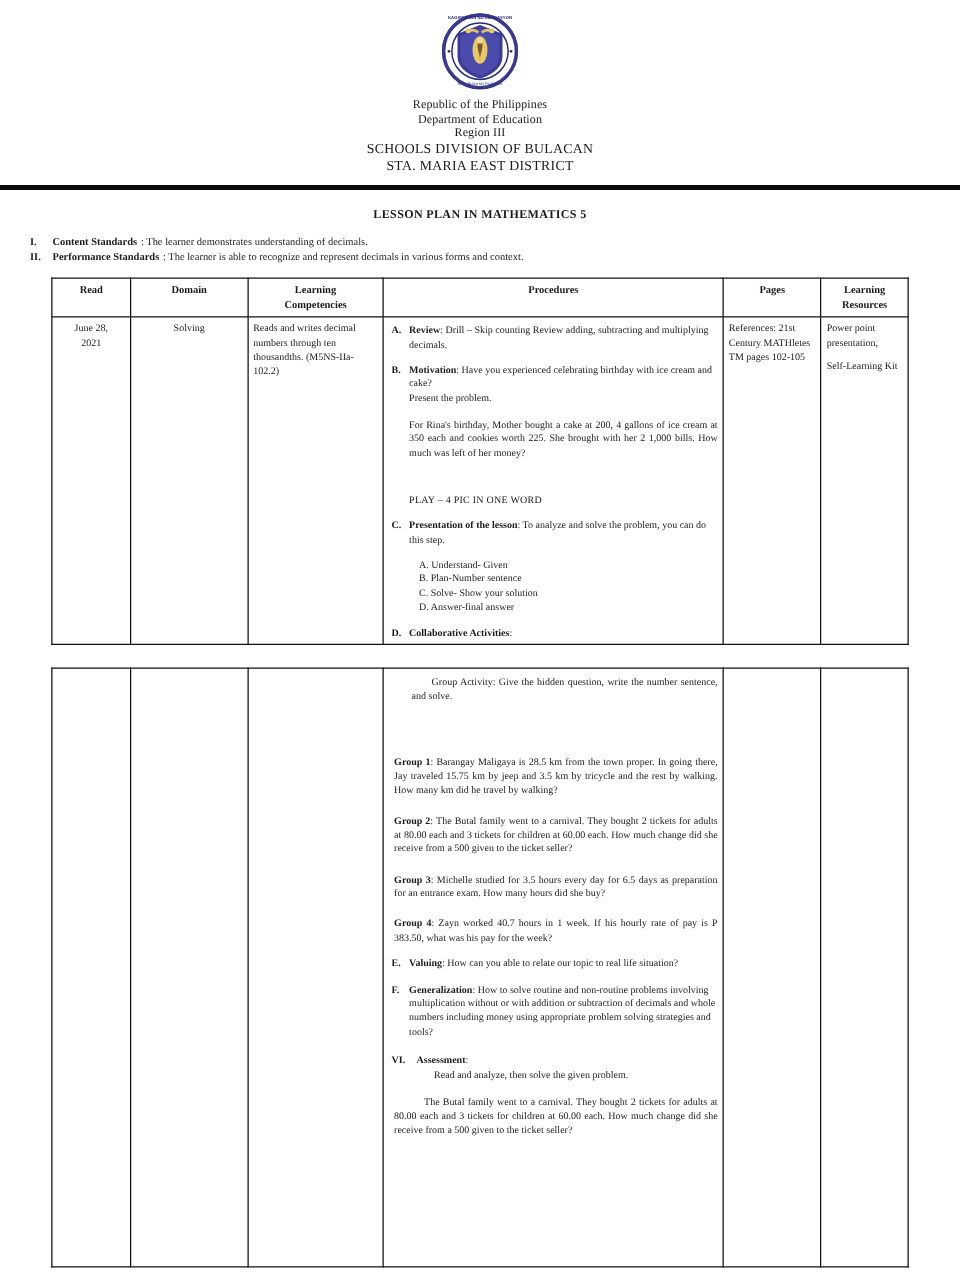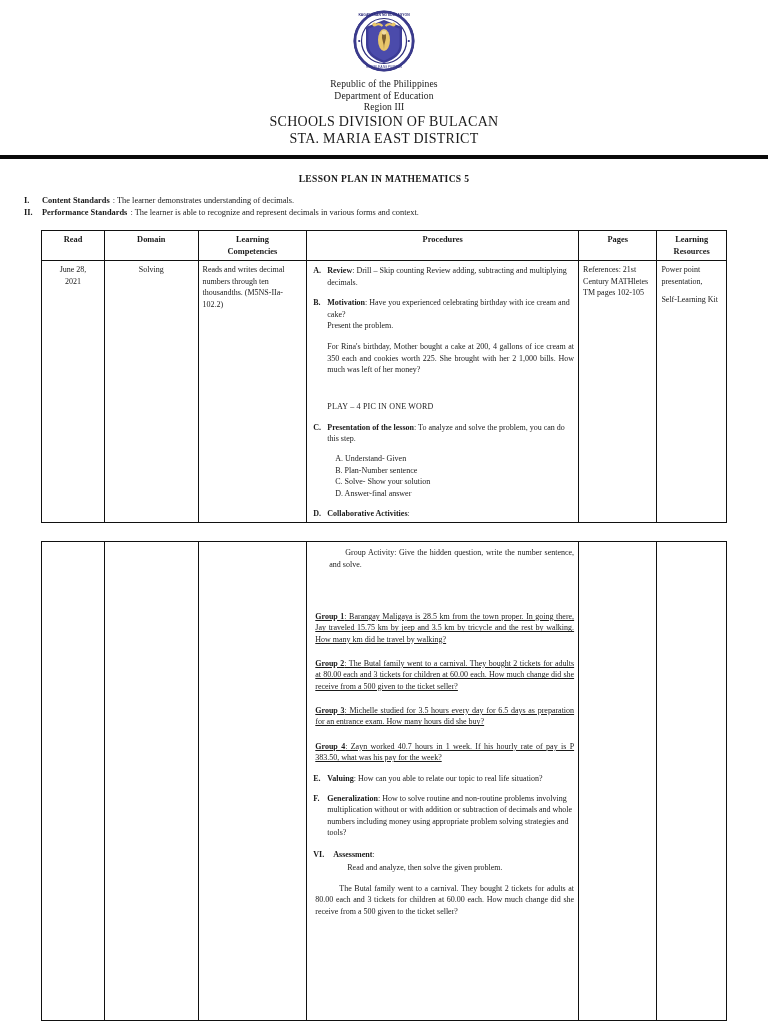--- a/index.html
+++ b/index.html
@@ -31,21 +31,21 @@
 
   .org-lines {
     margin-top: 6px;
     line-height: 1.22;
   }
   .org-line {
     font-size: 9.6px;
     letter-spacing: 0.1px;
   }
   .org-line.caps {
-    font-size: 14px;
+    font-size: 11px;
     letter-spacing: 0.25px;
   }
 
   .rule-black {
     width: 100%;
     height: 4px;
     background: #0a0a0a;
     margin-top: 8px;
   }
 
@@ -145,21 +145,20 @@
   .ga-para {
     margin-top: 2px;
     padding-left: 16px;
     text-indent: 16px;
     text-align: justify;
   }
   .group-block {
     margin-top: 13px;
     text-align: justify;
     padding-left: 2px;
-    text-decoration: underline;
   }
   .group-block .gname { font-weight: bold; }
 
   .sec-roman {
     display: flex;
     margin-top: 11px;
   }
   .sec-roman .rn {
     flex: 0 0 20px;
     font-weight: bold;

